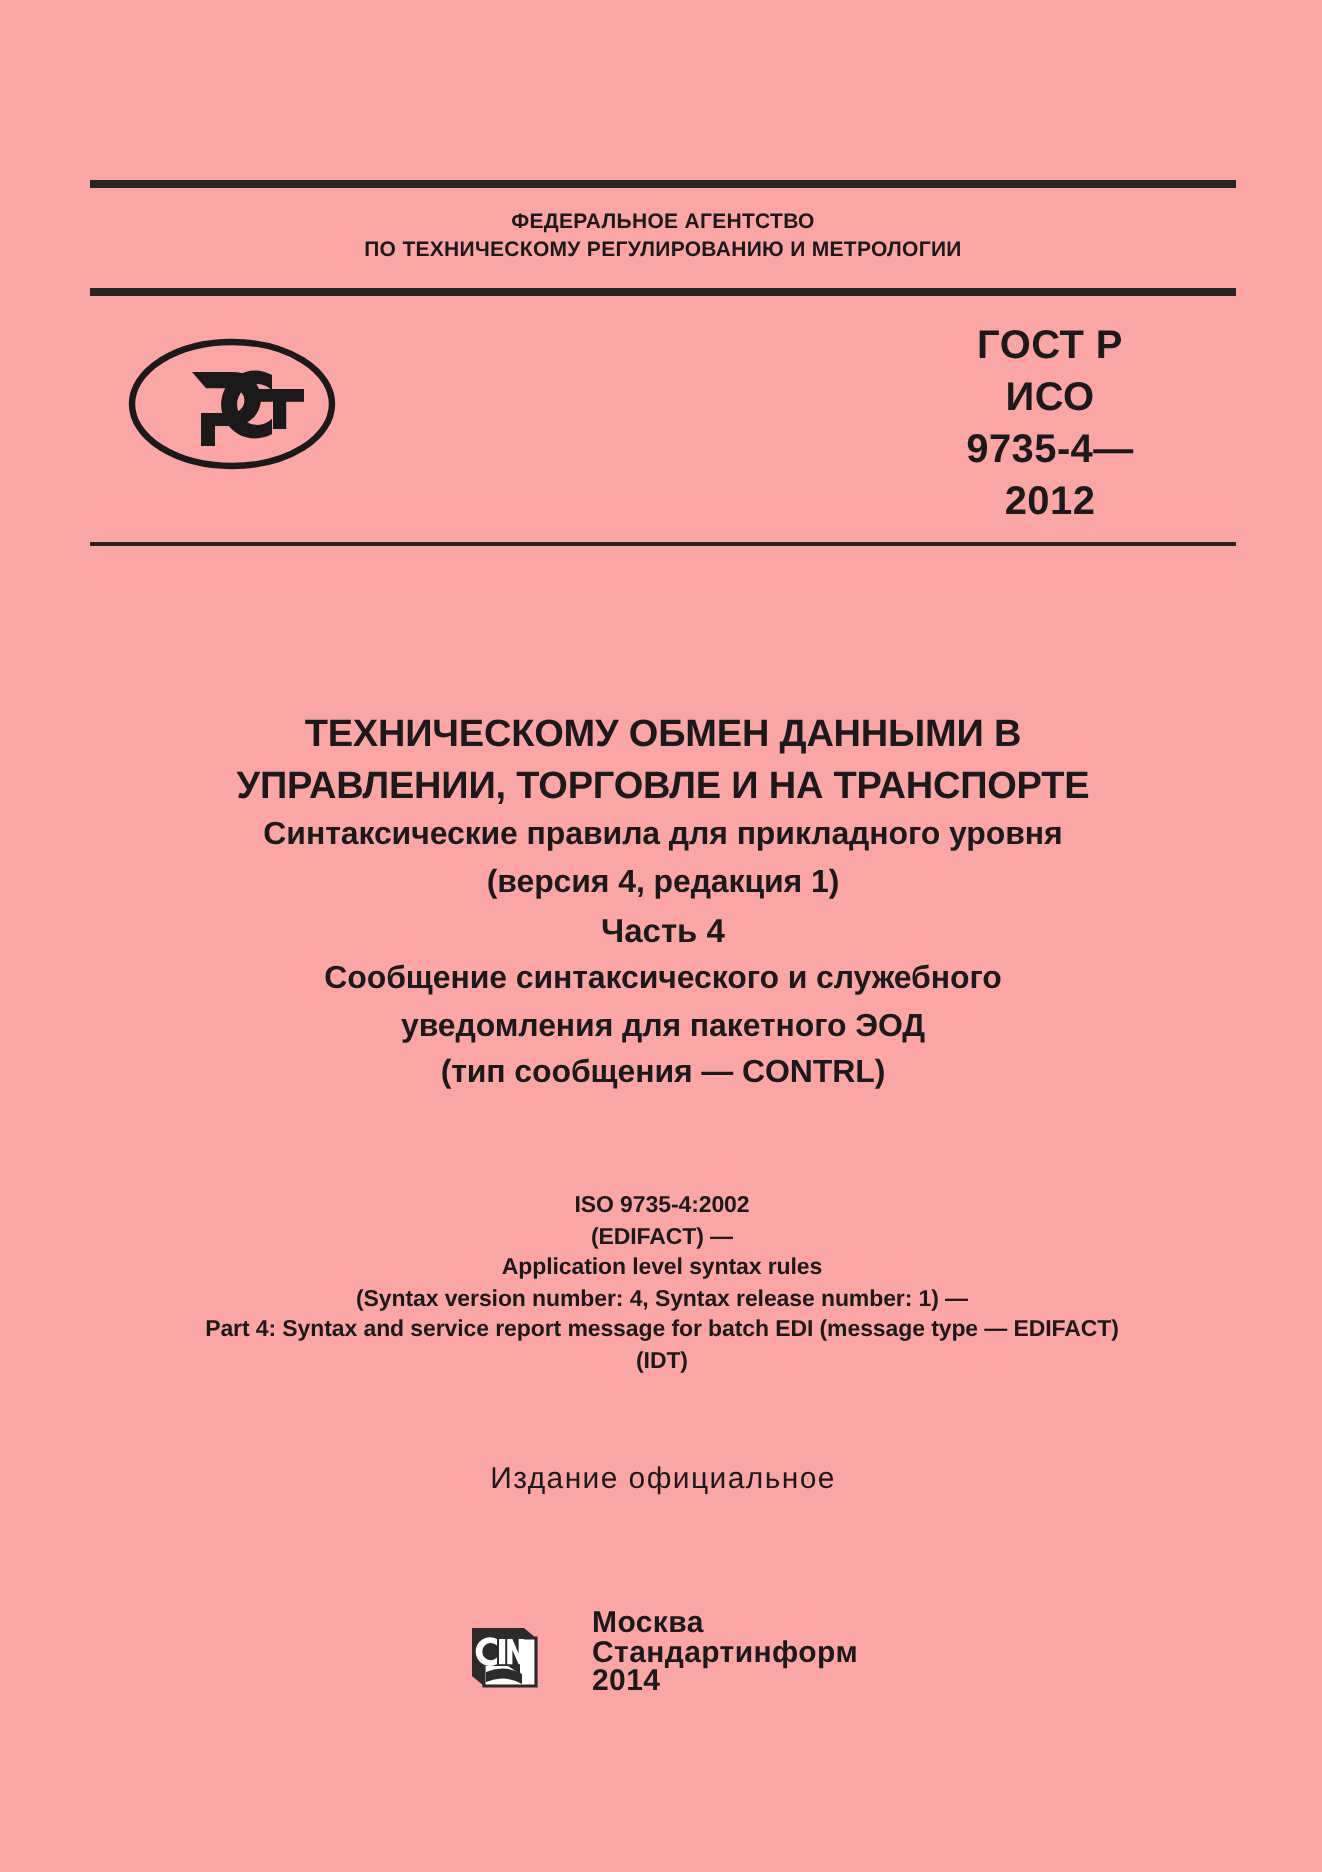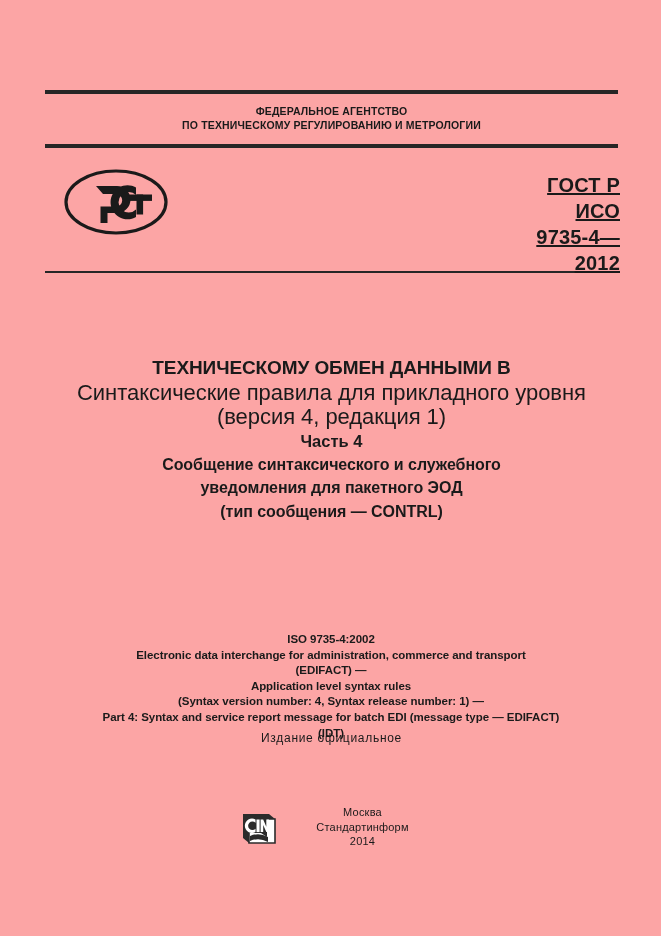--- a/index.html
+++ b/index.html
@@ -73,47 +73,46 @@
     font-size: 12.5px;
     font-weight: bold;
     line-height: 17.5px;
     letter-spacing: 3.4px;
     text-indent: 3.4px;
   }
 
   .doc-number {
     position: absolute;
     left: 385px;
-    top: 24px;
+    top: 12px;
     width: 190px;
-    text-align: right;
+    text-align: center;
     font-size: 20px;
     font-weight: bold;
     line-height: 26px;
     letter-spacing: 0.2px;
-    text-decoration: underline;
   }
 
   
   .title-ru {
     position: absolute;
     top: 355px;
     left: 48px;
     width: 567px;
     text-align: center;
   }
   .title-ru .t-main {
     font-size: 19px;
     font-weight: bold;
     line-height: 25.5px;
     letter-spacing: -0.1px;
   }
   .title-ru .t-sub {
-    font-size: 22px;
-    font-weight: normal;
+    font-size: 16px;
+    font-weight: bold;
     line-height: 24px;
     letter-spacing: -0.05px;
   }
   .title-ru .t-part {
     font-size: 16.5px;
     font-weight: bold;
     line-height: 24px;
   }
   .title-ru .t-desc {
     font-size: 16px;
@@ -126,31 +125,30 @@
   .title-en {
     position: absolute;
     top: 596px;
     left: 26px;
     width: 610px;
     text-align: center;
     font-size: 11.5px;
     font-weight: bold;
     line-height: 15.6px;
     letter-spacing: -0.05px;
-    margin-top: 36px;
   }
 
   
   .official {
     position: absolute;
     top: 731px;
     left: 45px;
     width: 573px;
     text-align: center;
-    font-size: 12px;
+    font-size: 15px;
     font-weight: normal;
     letter-spacing: 0.7px;
   }
 
   
   .publisher {
     position: absolute;
     top: 803px;
     left: 45px;
     width: 573px;
@@ -160,23 +158,22 @@
   }
   .si-logo {
     width: 42px;
     height: 42px;
     margin-right: 20px;
     margin-top: 5px;
     flex: none;
   }
   .si-logo svg { display: block; }
   .pub-text {
-    text-align: center;
-    font-size: 11px;
-    font-weight: normal;
+    font-size: 15px;
+    font-weight: bold;
     line-height: 14.5px;
     letter-spacing: 0.2px;
     padding-top: 2px;
     min-width: 120px;
   }
 </style>
 </head>
 <body>
 
 <div class="page">
@@ -207,31 +204,31 @@
       <div>ГОСТ Р</div>
       <div>ИСО</div>
       <div>9735-4—</div>
       <div>2012</div>
     </div>
 
   </div>
 
   <div class="title-ru">
     <div class="t-main">ТЕХНИЧЕСКОМУ ОБМЕН ДАННЫМИ В</div>
+    <div class="t-main">УПРАВЛЕНИИ, ТОРГОВЛЕ И НА ТРАНСПОРТЕ</div>
     <div class="t-sub">Синтаксические правила для прикладного уровня</div>
     <div class="t-sub">(версия 4, редакция 1)</div>
     <div class="t-part">Часть 4</div>
     <div class="t-desc">Сообщение синтаксического и служебного</div>
     <div class="t-desc">уведомления для пакетного ЭОД</div>
     <div class="t-desc">(тип сообщения — CONTRL)</div>
   </div>
 
   <div class="title-en">
     <div>ISO 9735-4:2002</div>
-    <div>Electronic data interchange for administration, commerce and transport</div>
     <div>(EDIFACT) —</div>
     <div>Application level syntax rules</div>
     <div>(Syntax version number: 4, Syntax release number: 1) —</div>
     <div>Part 4: Syntax and service report message for batch EDI (message type — EDIFACT)</div>
     <div>(IDT)</div>
   </div>
 
   <div class="official">Издание официальное</div>
 
   <div class="publisher">

